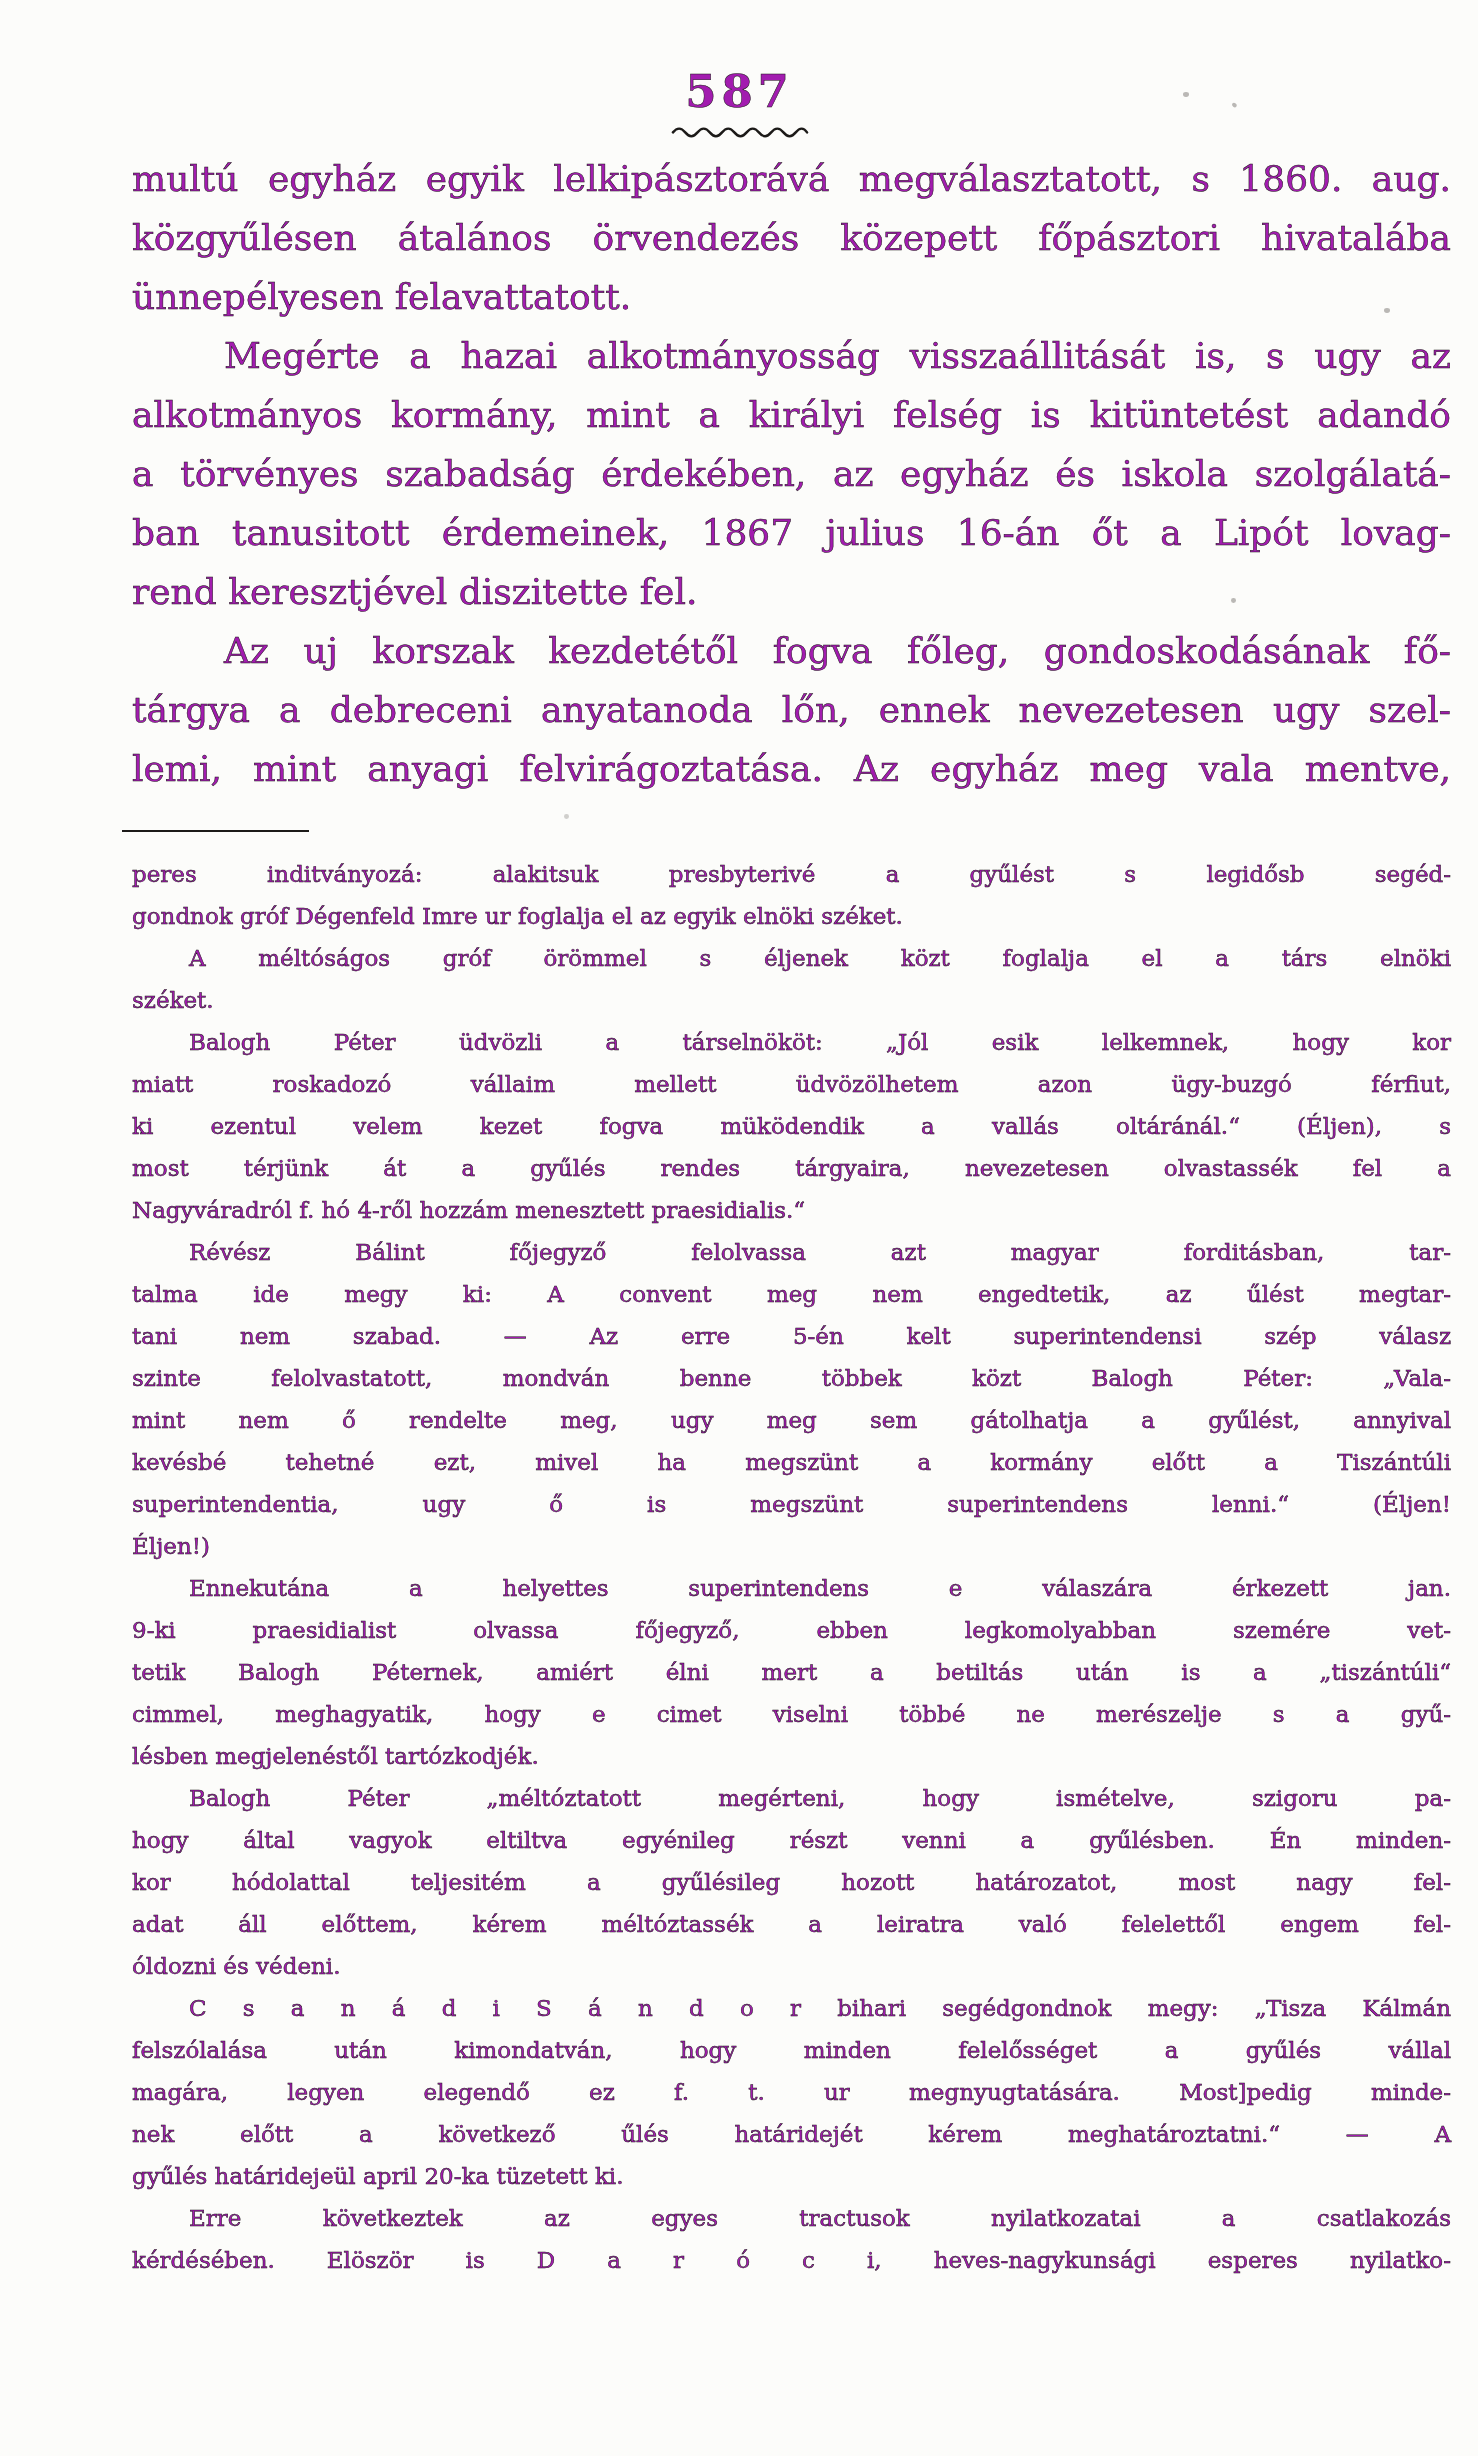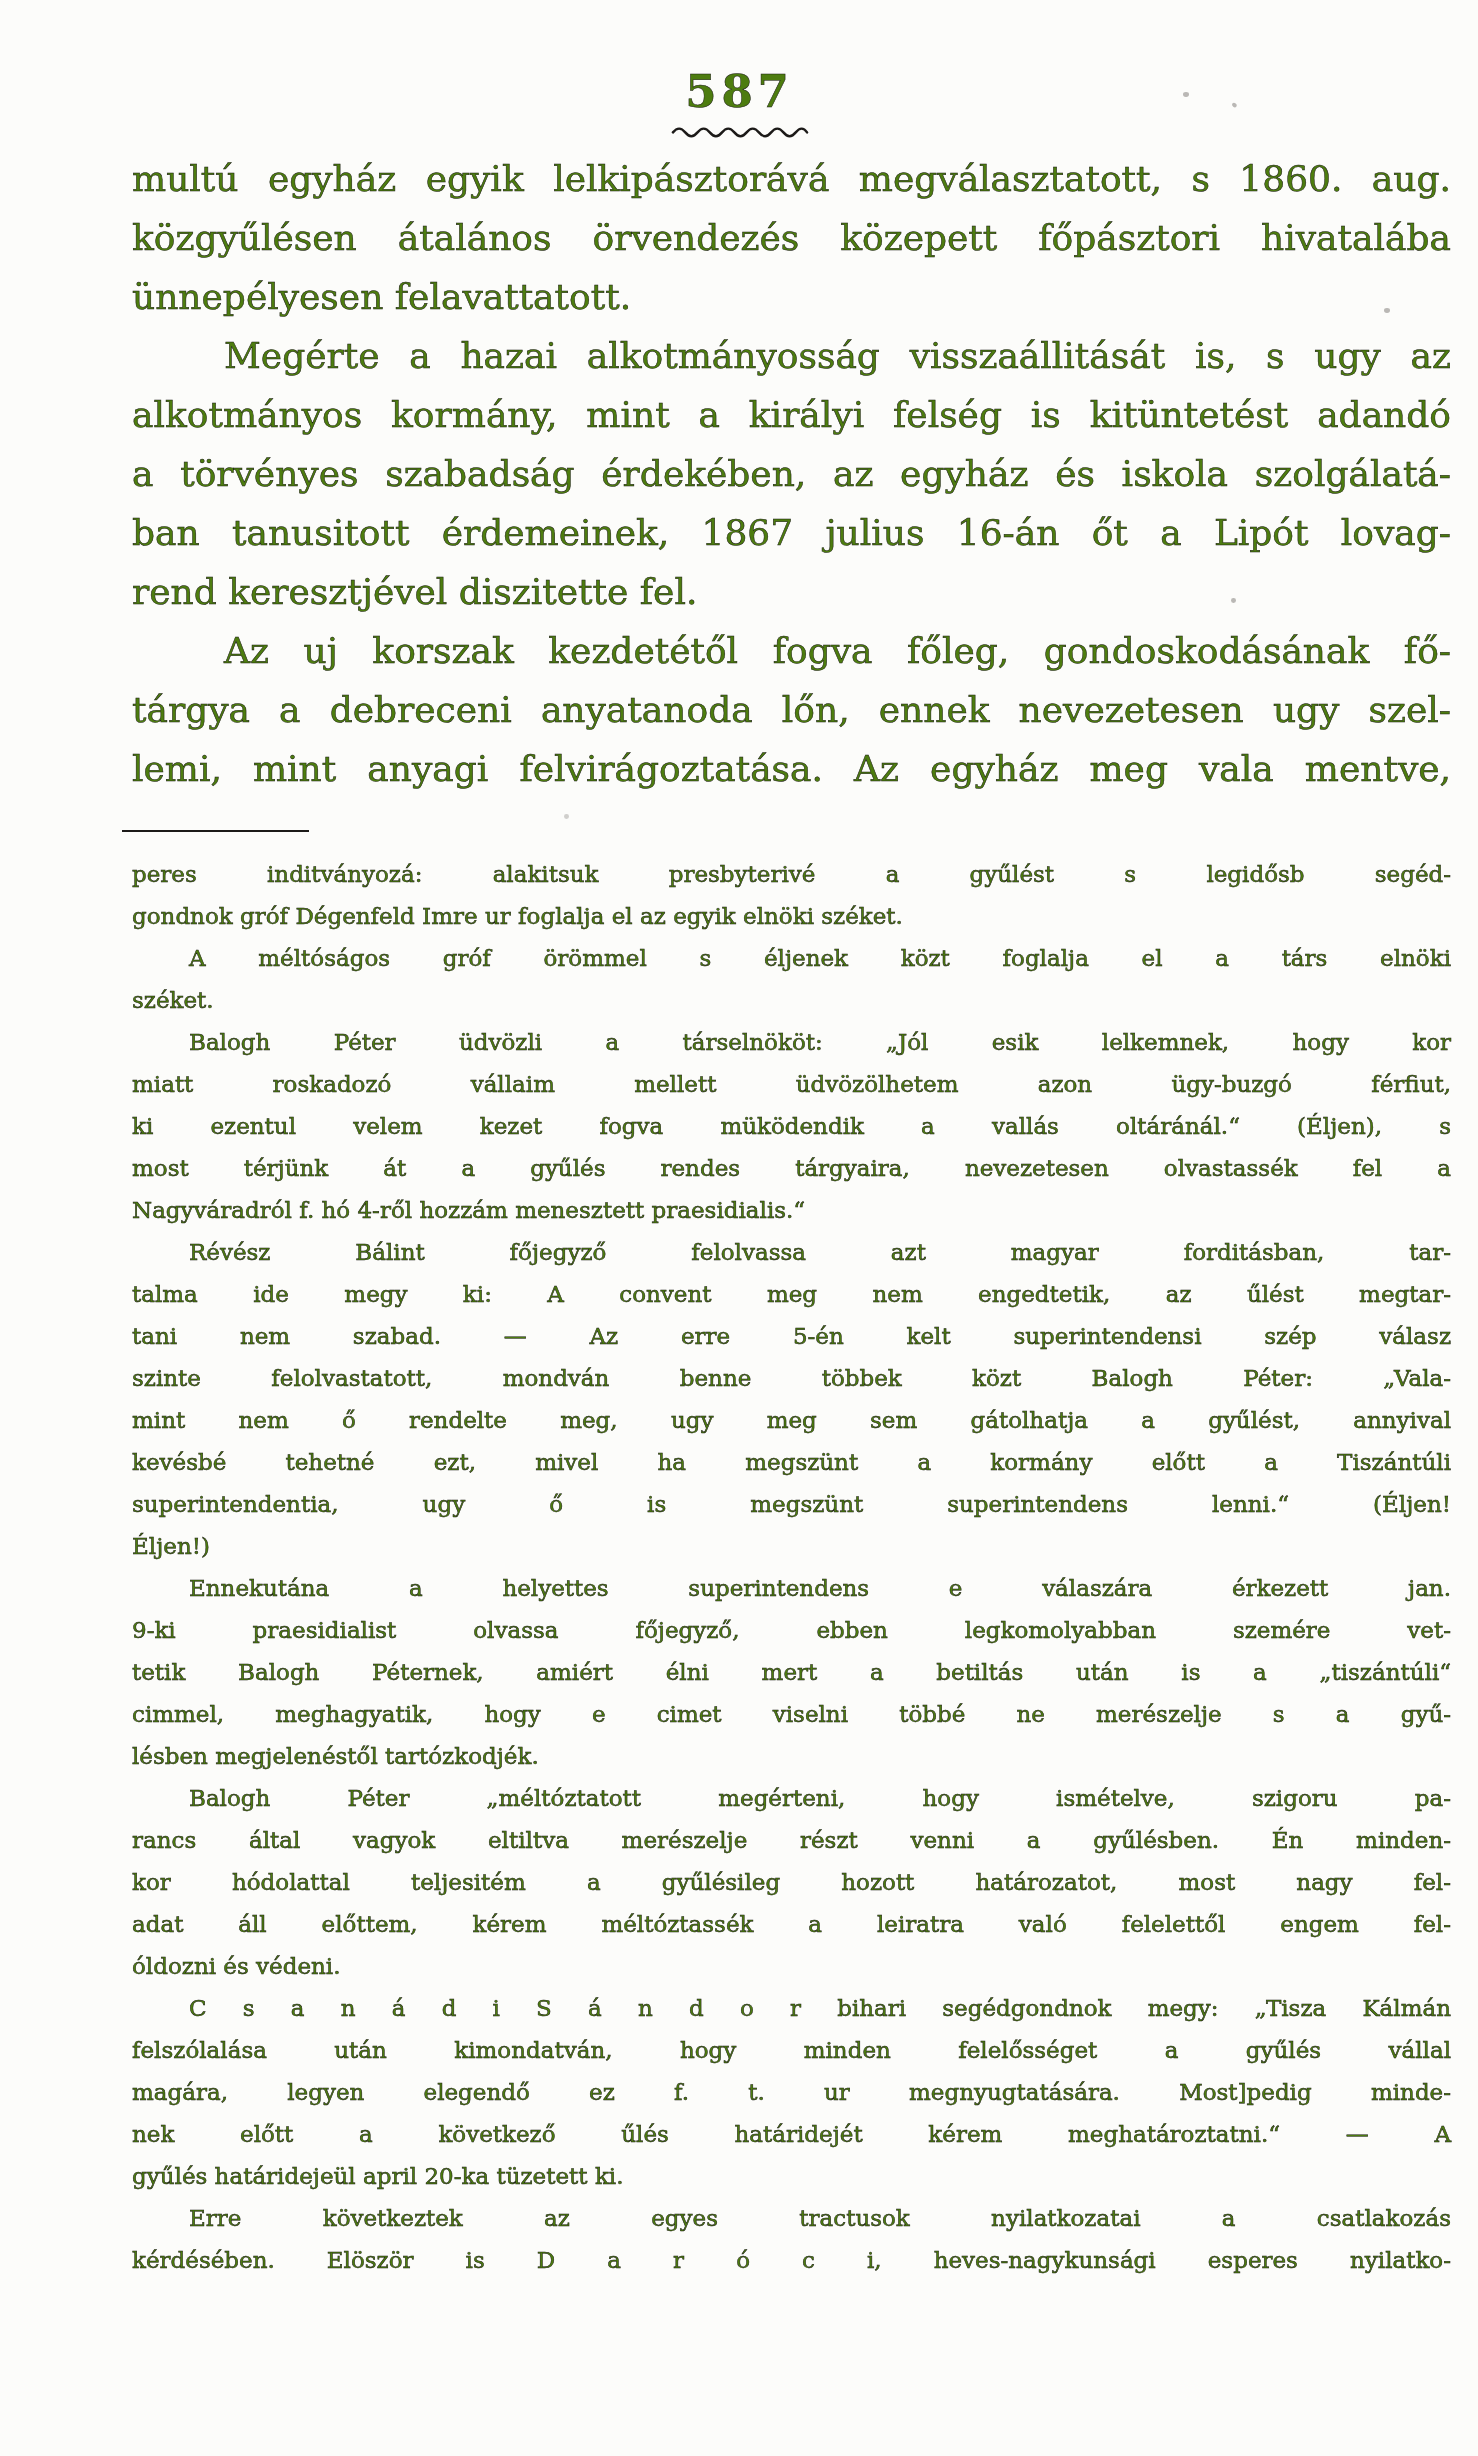--- a/index.html
+++ b/index.html
@@ -1,21 +1,21 @@
 <!DOCTYPE html>
 <html lang="hu"><head>
 <meta charset="utf-8">
 <style>
   html,body { margin:0; padding:0; background:#e8e8e6; }
   .page {
     position:relative;
     width:1479px; height:2457px;
     margin:0 auto;
     background:#fcfcfa;
-    color:#4d7c0f;
+    color:#a21caf;
     font-family:"DejaVu Serif","Liberation Serif",serif;
     overflow:hidden;
     -webkit-text-stroke:0.5px #171513;
   }
   .pageno {
     position:absolute; top:65px; left:0; width:100%;
     text-align:center;
     font-size:45px; font-weight:bold; letter-spacing:4.8px;
   }
   .wave {
@@ -84,21 +84,21 @@
       <div class="line">mint nem ő rendelte meg, ugy meg sem gátolhatja a gyűlést, annyival</div>
       <div class="line">kevésbé tehetné ezt, mivel ha megszünt a kormány előtt a Tiszántúli</div>
       <div class="line">superintendentia, ugy ő is megszünt superintendens lenni.“ (Éljen!</div>
       <div class="line last">Éljen!)</div>
       <div class="line indent">Ennekutána a helyettes superintendens e válaszára érkezett jan.</div>
       <div class="line">9-ki praesidialist olvassa főjegyző, ebben legkomolyabban szemére vet-</div>
       <div class="line">tetik Balogh Péternek, amiért élni mert a betiltás után is a „tiszántúli“</div>
       <div class="line">cimmel, meghagyatik, hogy e cimet viselni többé ne merészelje s a gyű-</div>
       <div class="line last">lésben megjelenéstől tartózkodjék.</div>
       <div class="line indent">Balogh Péter „méltóztatott megérteni, hogy ismételve, szigoru pa-</div>
-      <div class="line">rancs által vagyok eltiltva merészelje részt venni a gyűlésben. Én minden-</div>
+      <div class="line">hogy által vagyok eltiltva egyénileg részt venni a gyűlésben. Én minden-</div>
       <div class="line">kor hódolattal teljesitém a gyűlésileg hozott határozatot, most nagy fel-</div>
       <div class="line">adat áll előttem, kérem méltóztassék a leiratra való felelettől engem fel-</div>
       <div class="line last">óldozni és védeni.</div>
       <div class="line indent">C s a n á d i S á n d o r bihari segédgondnok megy: „Tisza Kálmán</div>
       <div class="line">felszólalása után kimondatván, hogy minden felelősséget a gyűlés vállal</div>
       <div class="line">magára, legyen elegendő ez f. t. ur megnyugtatására. Most]pedig minde-</div>
       <div class="line">nek előtt a következő űlés határidejét kérem meghatároztatni.“ — A</div>
       <div class="line last">gyűlés határidejeül april 20-ka tüzetett ki.</div>
       <div class="line indent">Erre következtek az egyes tractusok nyilatkozatai a csatlakozás</div>
       <div class="line">kérdésében. Elöször is D a r ó c i, heves-nagykunsági esperes nyilatko-</div>

